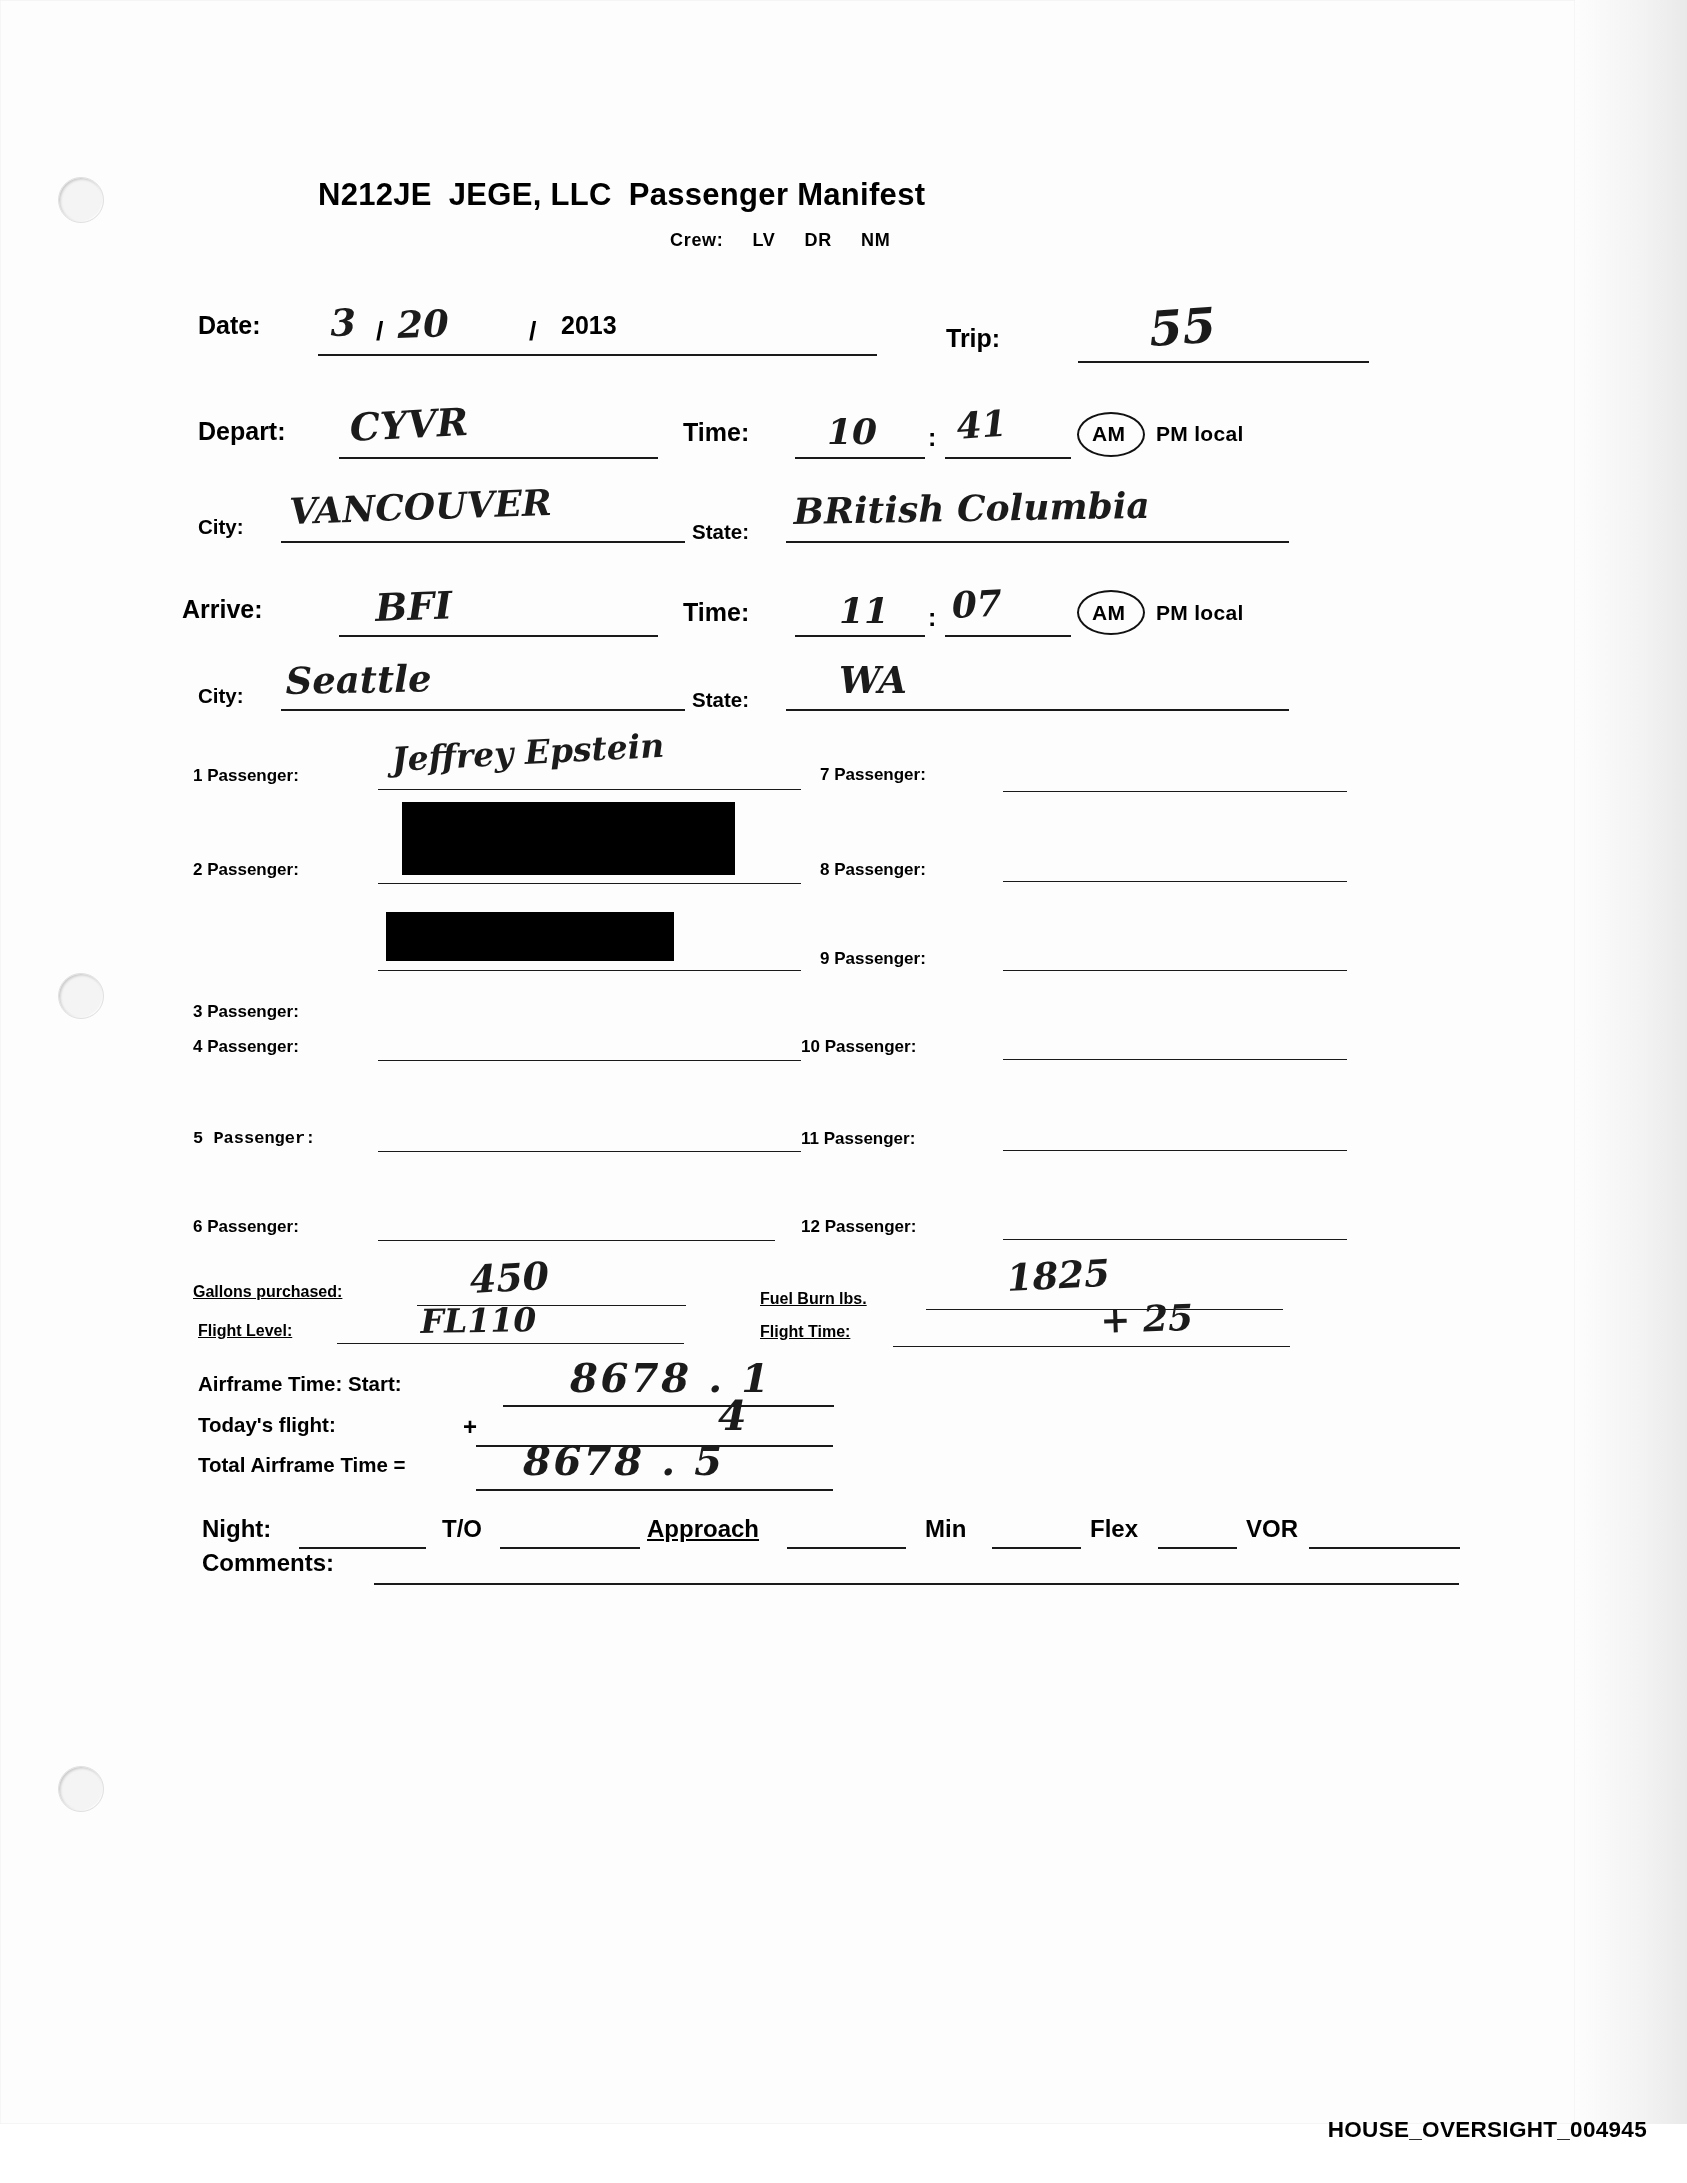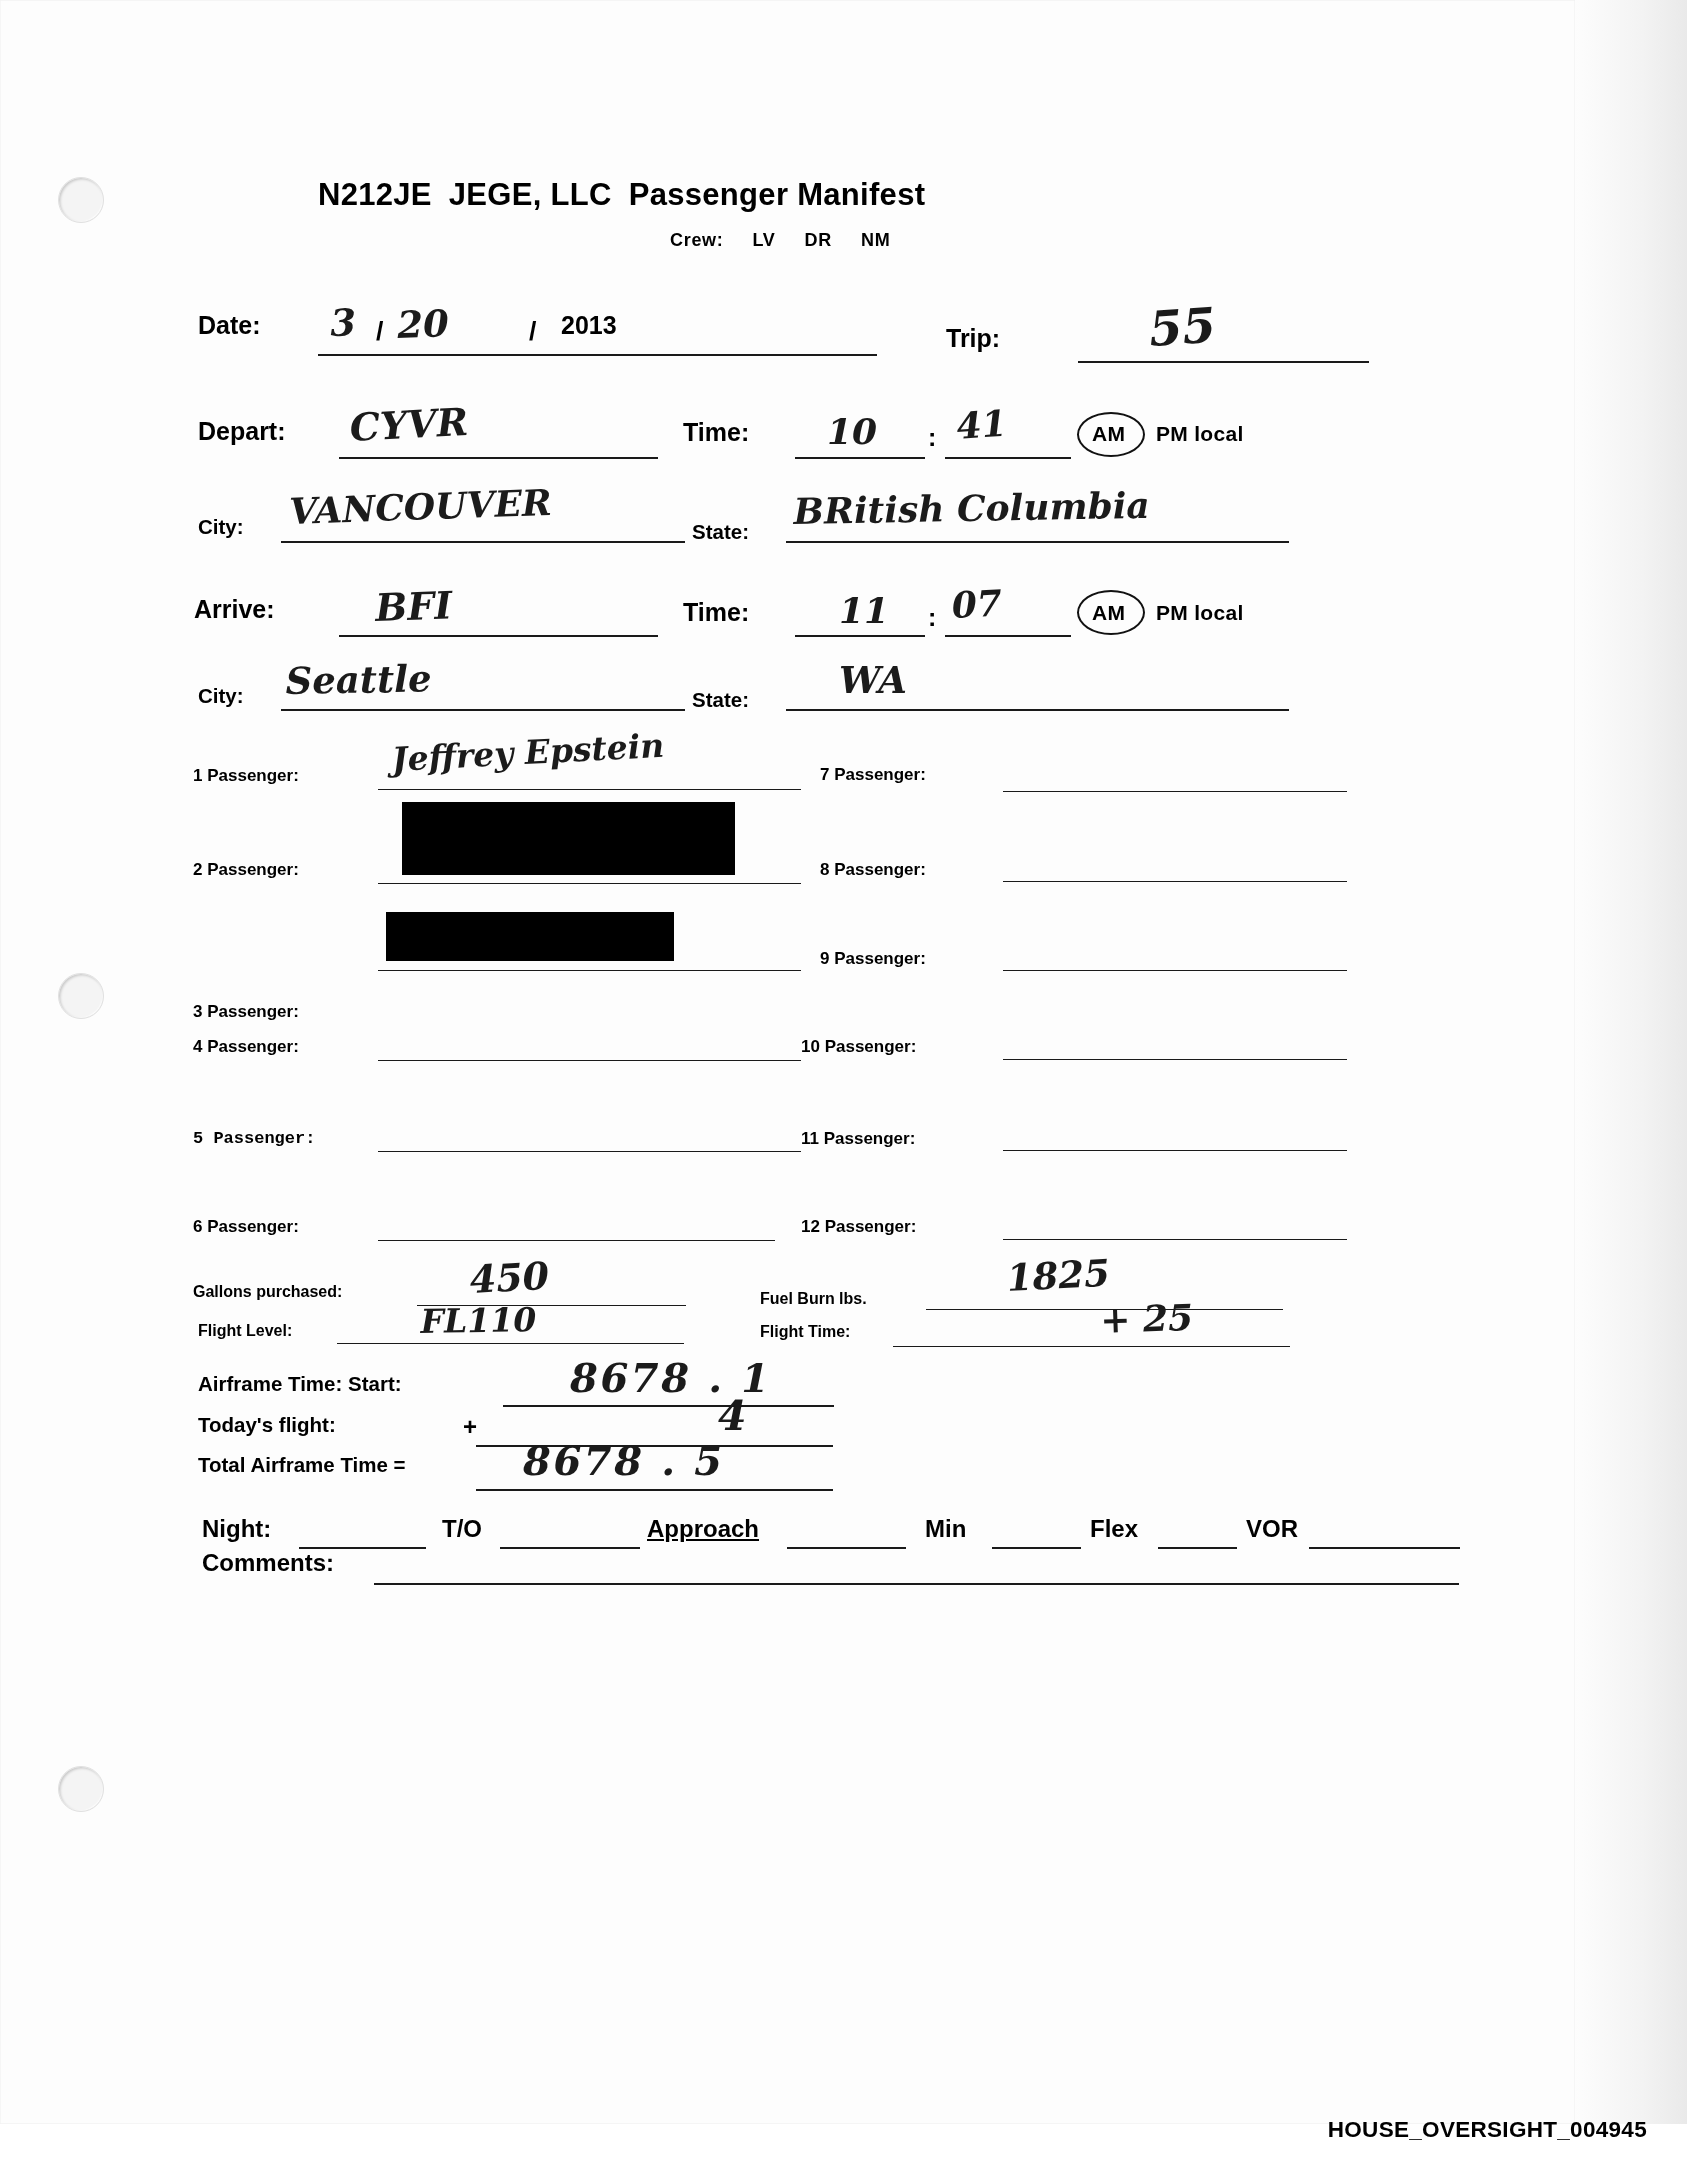--- a/index.html
+++ b/index.html
@@ -67,21 +67,21 @@
 
   
   .lbl {
     position: absolute;
     font-weight: bold;
     white-space: nowrap;
   }
   .lbl.big   { font-size: 25px; }
   .lbl.med   { font-size: 20.5px; }
   .lbl.small { font-size: 17px; }
-  .lbl.tiny  { font-size: 16px; }
+  .lbl.tiny  { font-size: 16px; text-decoration: underline; }
 
   
   .rule {
     position: absolute;
     height: 0;
     border-bottom: 2px solid #1a1a1a;
   }
   .rule.thin { border-bottom-width: 1.3px; }
 
   
@@ -171,21 +171,21 @@
 <div class="amtext" style="left:1156px; top:422px;">PM local</div>
 
 <div class="lbl med" style="left:198px; top:515px;">City:</div>
 <div class="rule" style="left:281px; top:541px; width:404px;"></div>
 <div class="hw" style="left:290px; top:490px; font-size:36px; transform:rotate(-2deg);">VANCOUVER</div>
 
 <div class="lbl med" style="left:692px; top:520px;">State:</div>
 <div class="rule" style="left:786px; top:541px; width:503px;"></div>
 <div class="hw" style="left:794px; top:490px; font-size:36px; transform:rotate(-1deg);">BRitish Columbia</div>
 
-<div class="lbl big" style="left:194px; top:595px;">Arrive:</div>
+<div class="lbl big" style="left:182px; top:595px;">Arrive:</div>
 <div class="rule" style="left:339px; top:635px; width:319px;"></div>
 <div class="hw" style="left:376px; top:585px; font-size:38px; transform:rotate(-2deg);">BFI</div>
 
 <div class="lbl big" style="left:683px; top:598px;">Time:</div>
 <div class="rule" style="left:795px; top:635px; width:130px;"></div>
 <div class="hw" style="left:839px; top:589px; font-size:36px;">11</div>
 <div class="lbl big" style="left:928px; top:603px;">:</div>
 <div class="rule" style="left:945px; top:635px; width:126px;"></div>
 <div class="hw" style="left:953px; top:584px; font-size:36px; transform:rotate(-3deg);">07</div>
 

